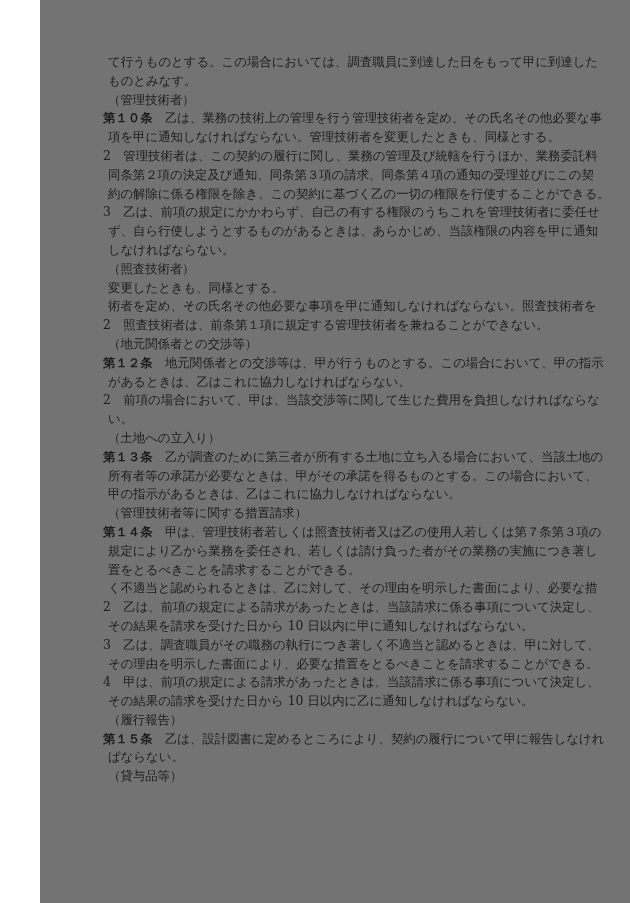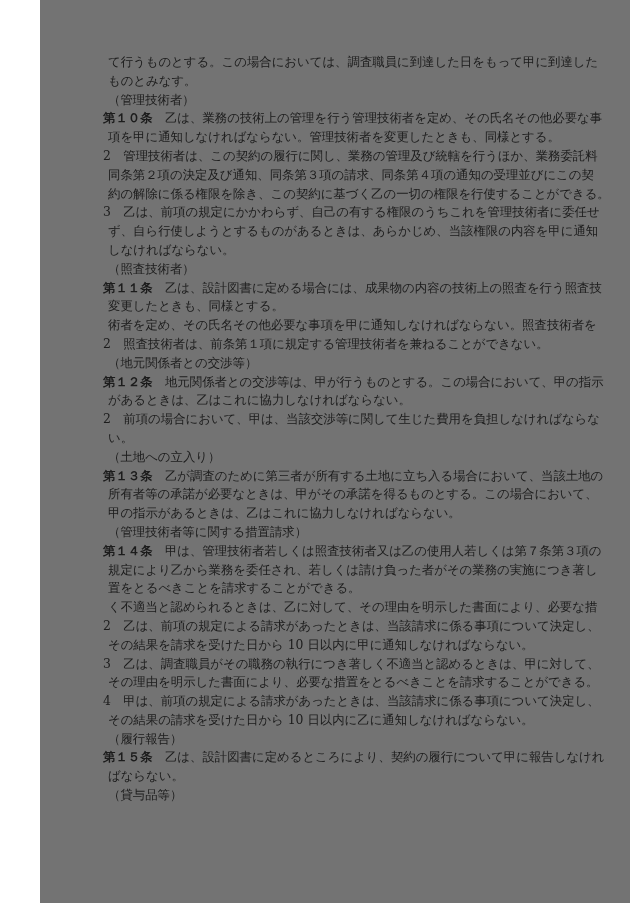--- a/index.html
+++ b/index.html
@@ -46,21 +46,20 @@
       <div class="line sec"><span>（管理技術者）</span></div>
       <div class="line art"><span class="artnum">第１０条</span><span>　乙は、業務の技術上の管理を行う管理技術者を定め、その氏名その他必要な事</span></div>
       <div class="line cont"><span>項を甲に通知しなければならない。管理技術者を変更したときも、同様とする。</span></div>
       <div class="line para"><span>2　管理技術者は、この契約の履行に関し、業務の管理及び統轄を行うほか、業務委託料</span></div>
       <div class="line cont"><span>同条第２項の決定及び通知、同条第３項の請求、同条第４項の通知の受理並びにこの契</span></div>
       <div class="line cont"><span>約の解除に係る権限を除き、この契約に基づく乙の一切の権限を行使することができる。</span></div>
       <div class="line para"><span>3　乙は、前項の規定にかかわらず、自己の有する権限のうちこれを管理技術者に委任せ</span></div>
       <div class="line cont"><span>ず、自ら行使しようとするものがあるときは、あらかじめ、当該権限の内容を甲に通知</span></div>
       <div class="line cont"><span>しなければならない。</span></div>
       <div class="line sec"><span>（照査技術者）</span></div>
-      <div class="line art"><span class="artnum">第１１条</span><span>　乙は、設計図書に定める場合には、成果物の内容の技術上の照査を行う照査技</span></div>
       <div class="line cont"><span>変更したときも、同様とする。</span></div>
       <div class="line cont"><span>術者を定め、その氏名その他必要な事項を甲に通知しなければならない。照査技術者を</span></div>
       <div class="line para"><span>2　照査技術者は、前条第１項に規定する管理技術者を兼ねることができない。</span></div>
       <div class="line sec"><span>（地元関係者との交渉等）</span></div>
       <div class="line art"><span class="artnum">第１２条</span><span>　地元関係者との交渉等は、甲が行うものとする。この場合において、甲の指示</span></div>
       <div class="line cont"><span>があるときは、乙はこれに協力しなければならない。</span></div>
       <div class="line para"><span>2　前項の場合において、甲は、当該交渉等に関して生じた費用を負担しなければならな</span></div>
       <div class="line cont"><span>い。</span></div>
       <div class="line sec"><span>（土地への立入り）</span></div>
       <div class="line art"><span class="artnum">第１３条</span><span>　乙が調査のために第三者が所有する土地に立ち入る場合において、当該土地の</span></div>

